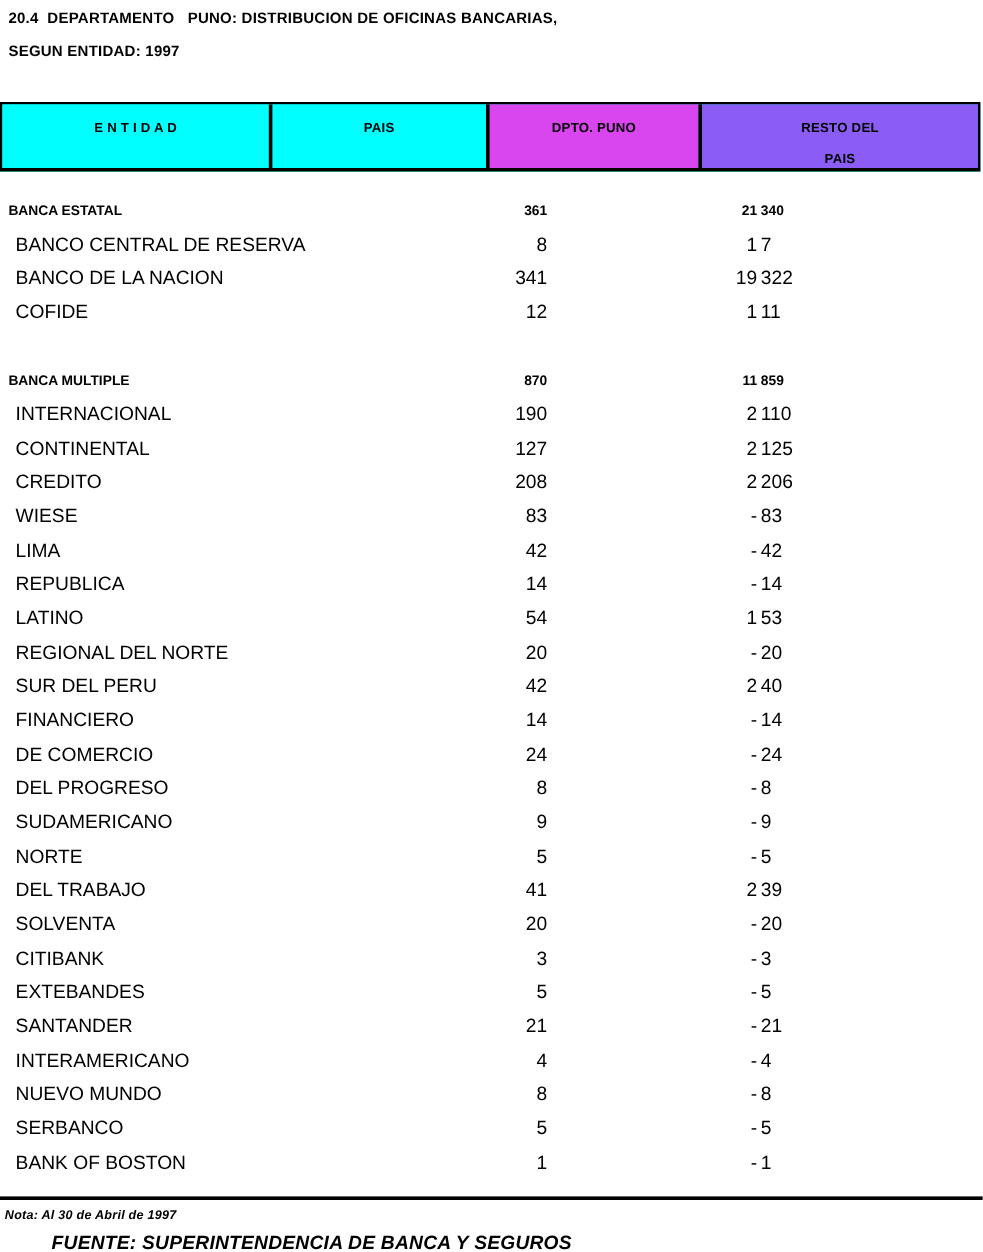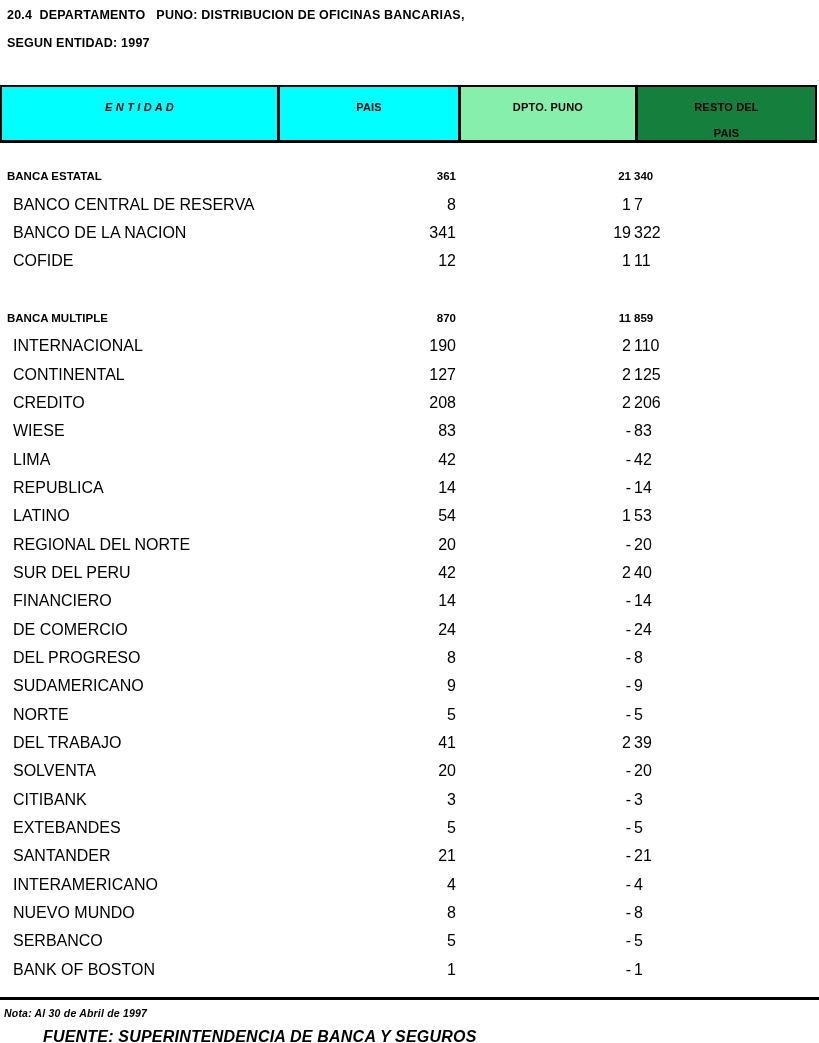--- a/index.html
+++ b/index.html
@@ -10,21 +10,21 @@
 
   .title1 { position:absolute; top:8px; left:7px; font-size:12.5px; font-weight:bold;
     letter-spacing:0.2px; white-space:pre; }
   .title2 { position:absolute; top:36px; left:7px; font-size:12.5px; font-weight:bold;
     letter-spacing:0.2px; }
 
   .hdr { position:absolute; top:85px; left:0; width:817px; height:58px;
     border:2px solid #000; border-bottom-width:3px; display:flex; }
   .th { padding-top:7px; line-height:26px; text-align:center; font-weight:bold;
     font-size:11px; letter-spacing:0.2px; }
-  .th-entidad { width:275px;font-style:italic; }
+  .th-entidad { width:222px; }
   .th-pais    { width:181px; border-left:3px solid #000; }
   .th-dpto    { width:177px; border-left:3px solid #000; }
   .th-resto   { flex:1;      border-left:3px solid #000; }
 
   .tbody { position:absolute; top:162px; left:0; width:817px; }
   .row { display:flex; align-items:center; height:28.35px; font-size:16px; }
   .row.bold { font-weight:bold; font-size:11.5px; }
   .cell { overflow:hidden; white-space:nowrap; }
   .c-label { width:277px; padding-left:13px; }
   .row.bold .c-label { padding-left:7px; }
@@ -42,22 +42,22 @@
 <body>
 
 <div class="page">
 
   <div class="title1">20.4  DEPARTAMENTO   PUNO: DISTRIBUCION DE OFICINAS BANCARIAS,</div>
   <div class="title2">SEGUN ENTIDAD: 1997</div>
 
   <div class="hdr" style="background: rgb(0, 255, 255);">
     <div class="th th-entidad" style="background: rgb(0, 255, 255);">E N T I D A D</div>
     <div class="th th-pais" style="background: rgb(0, 255, 255);">PAIS</div>
-    <div class="th th-dpto" style="background: #86efac;">DPTO. PUNO</div>
-    <div class="th th-resto" style="background: #15803d;">
+    <div class="th th-dpto" style="background: #d946ef;">DPTO. PUNO</div>
+    <div class="th th-resto" style="background: #8b5cf6;">
       <div>RESTO DEL</div>
       <div>PAIS</div>
     </div>
   </div>
 
   <div class="tbody">
   <div class="row bold">
     <div class="cell c-label">BANCA ESTATAL</div>
     <div class="cell c-pais">361</div>
     <div class="cell c-dpto">21</div>

